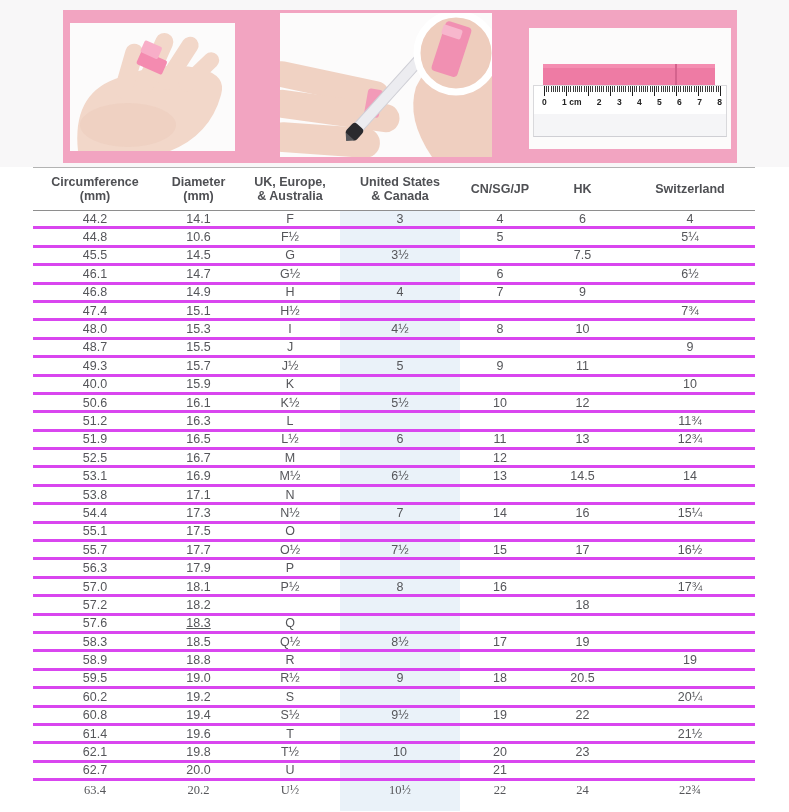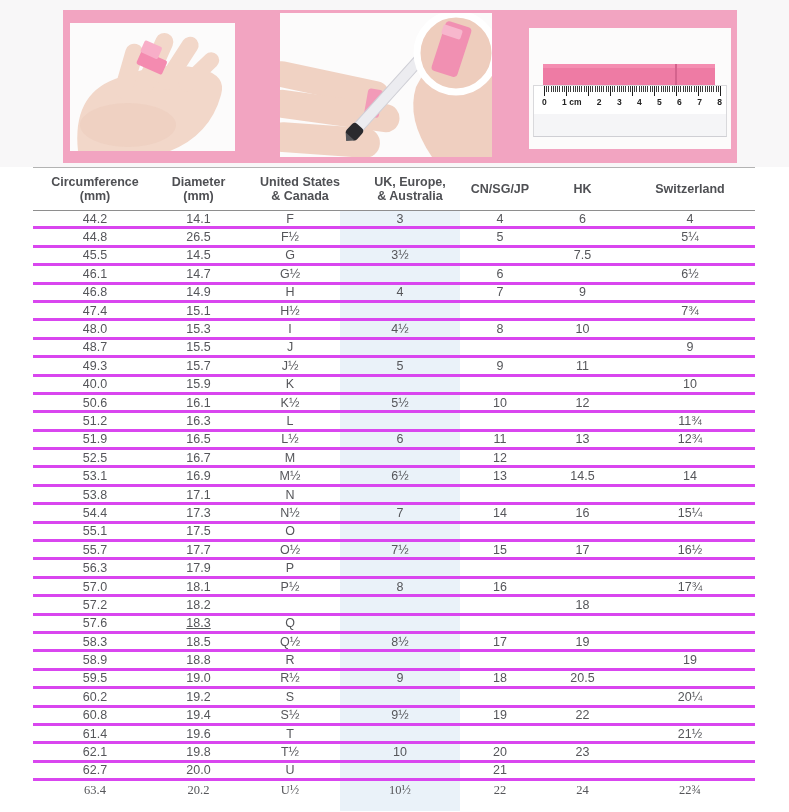--- a/index.html
+++ b/index.html
@@ -116,27 +116,27 @@
   <div class="sizetable">
     <div class="thead">
         <div class="hcell" style="width: 124px;">
           <div>Circumference</div>
           <div>(mm)</div>
         </div>
         <div class="hcell" style="width: 83px;">
           <div>Diameter</div>
           <div>(mm)</div>
         </div>
+        <div class="hcell" style="width: 100px;">
+          <div>UK, Europe,</div>
+          <div>&amp; Australia</div>
+        </div>
         <div class="hcell" style="width: 120px;">
           <div>United States</div>
           <div>&amp; Canada</div>
-        </div>
-        <div class="hcell" style="width: 100px;">
-          <div>UK, Europe,</div>
-          <div>&amp; Australia</div>
         </div>
         <div class="hcell" style="width: 80px;">
           <div>CN/SG/JP</div>
         </div>
         <div class="hcell" style="width: 85px;">
           <div>HK</div>
         </div>
         <div class="hcell" style="width: 130px;">
           <div>Switzerland</div>
         </div>
@@ -147,21 +147,21 @@
           <div class="tcell" style="width: 124px;">44.2</div>
           <div class="tcell" style="width: 83px;">14.1</div>
           <div class="tcell" style="width: 100px;">F</div>
           <div class="tcell" style="width: 120px; background: rgb(234, 242, 249);">3</div>
           <div class="tcell" style="width: 80px;">4</div>
           <div class="tcell" style="width: 85px;">6</div>
           <div class="tcell" style="width: 130px;">4</div>
         </div>
         <div class="trow">
           <div class="tcell" style="width: 124px;">44.8</div>
-          <div class="tcell" style="width: 83px;">26.5</div>
+          <div class="tcell" style="width: 83px;">10.6</div>
           <div class="tcell" style="width: 100px;">F½</div>
           <div class="tcell" style="width: 120px; background: rgb(234, 242, 249);"></div>
           <div class="tcell" style="width: 80px;">5</div>
           <div class="tcell" style="width: 85px;"></div>
           <div class="tcell" style="width: 130px;">5¼</div>
         </div>
         <div class="trow">
           <div class="tcell" style="width: 124px;">45.5</div>
           <div class="tcell" style="width: 83px;">14.5</div>
           <div class="tcell" style="width: 100px;">G</div>

